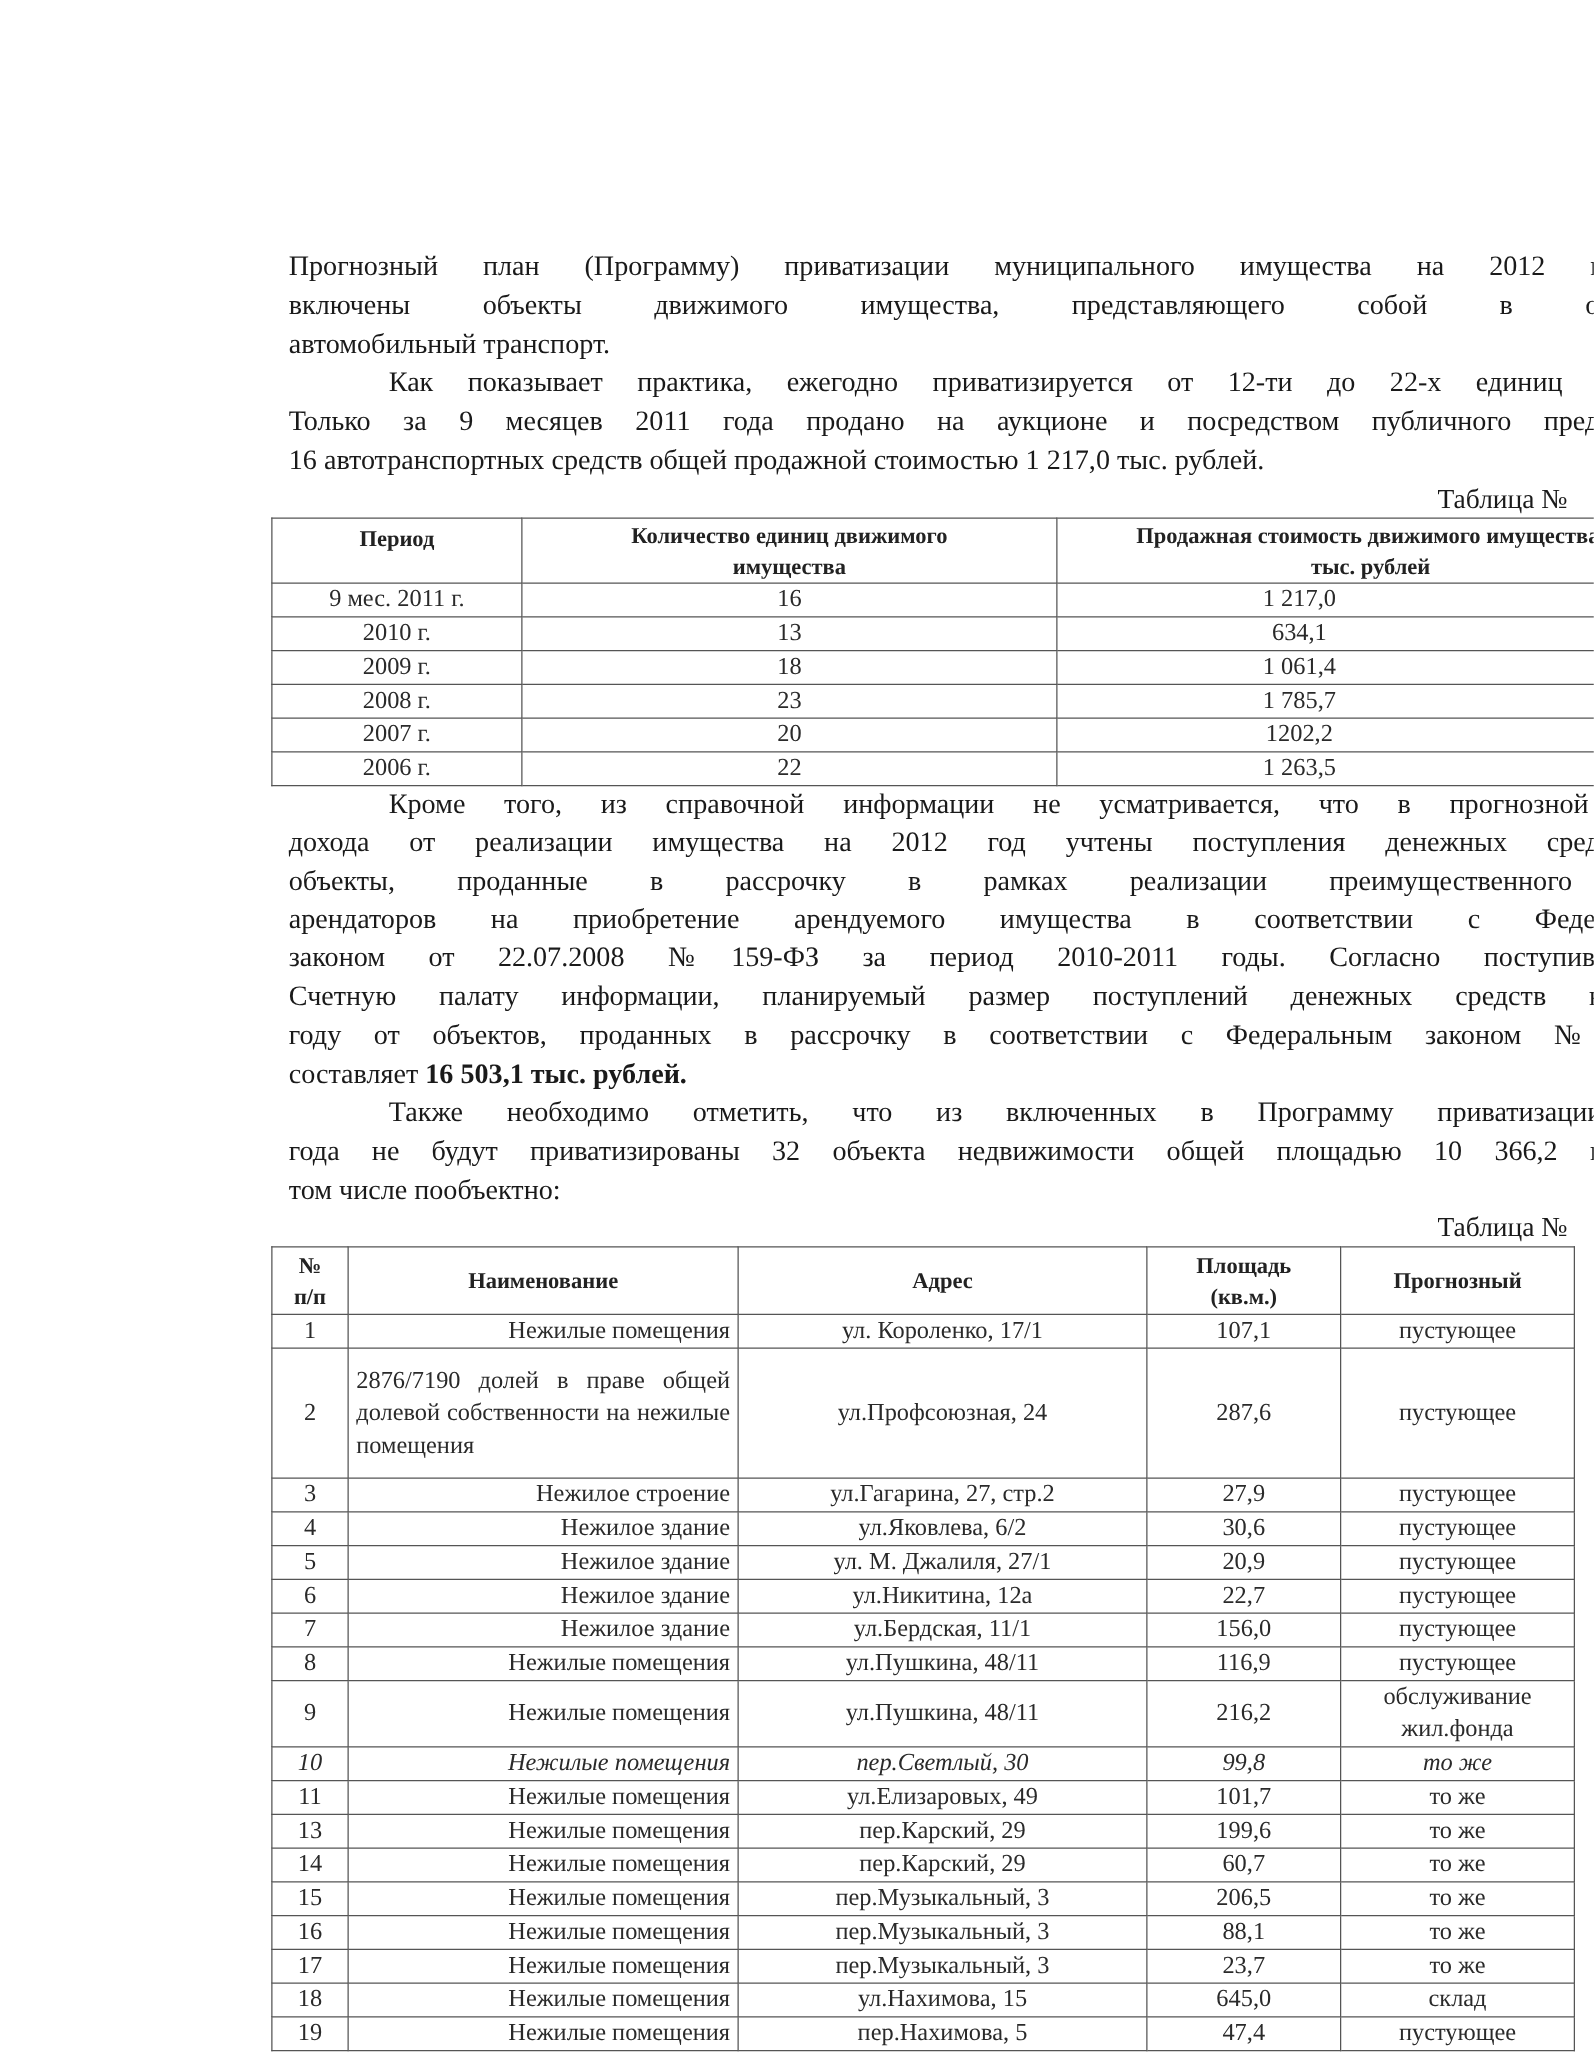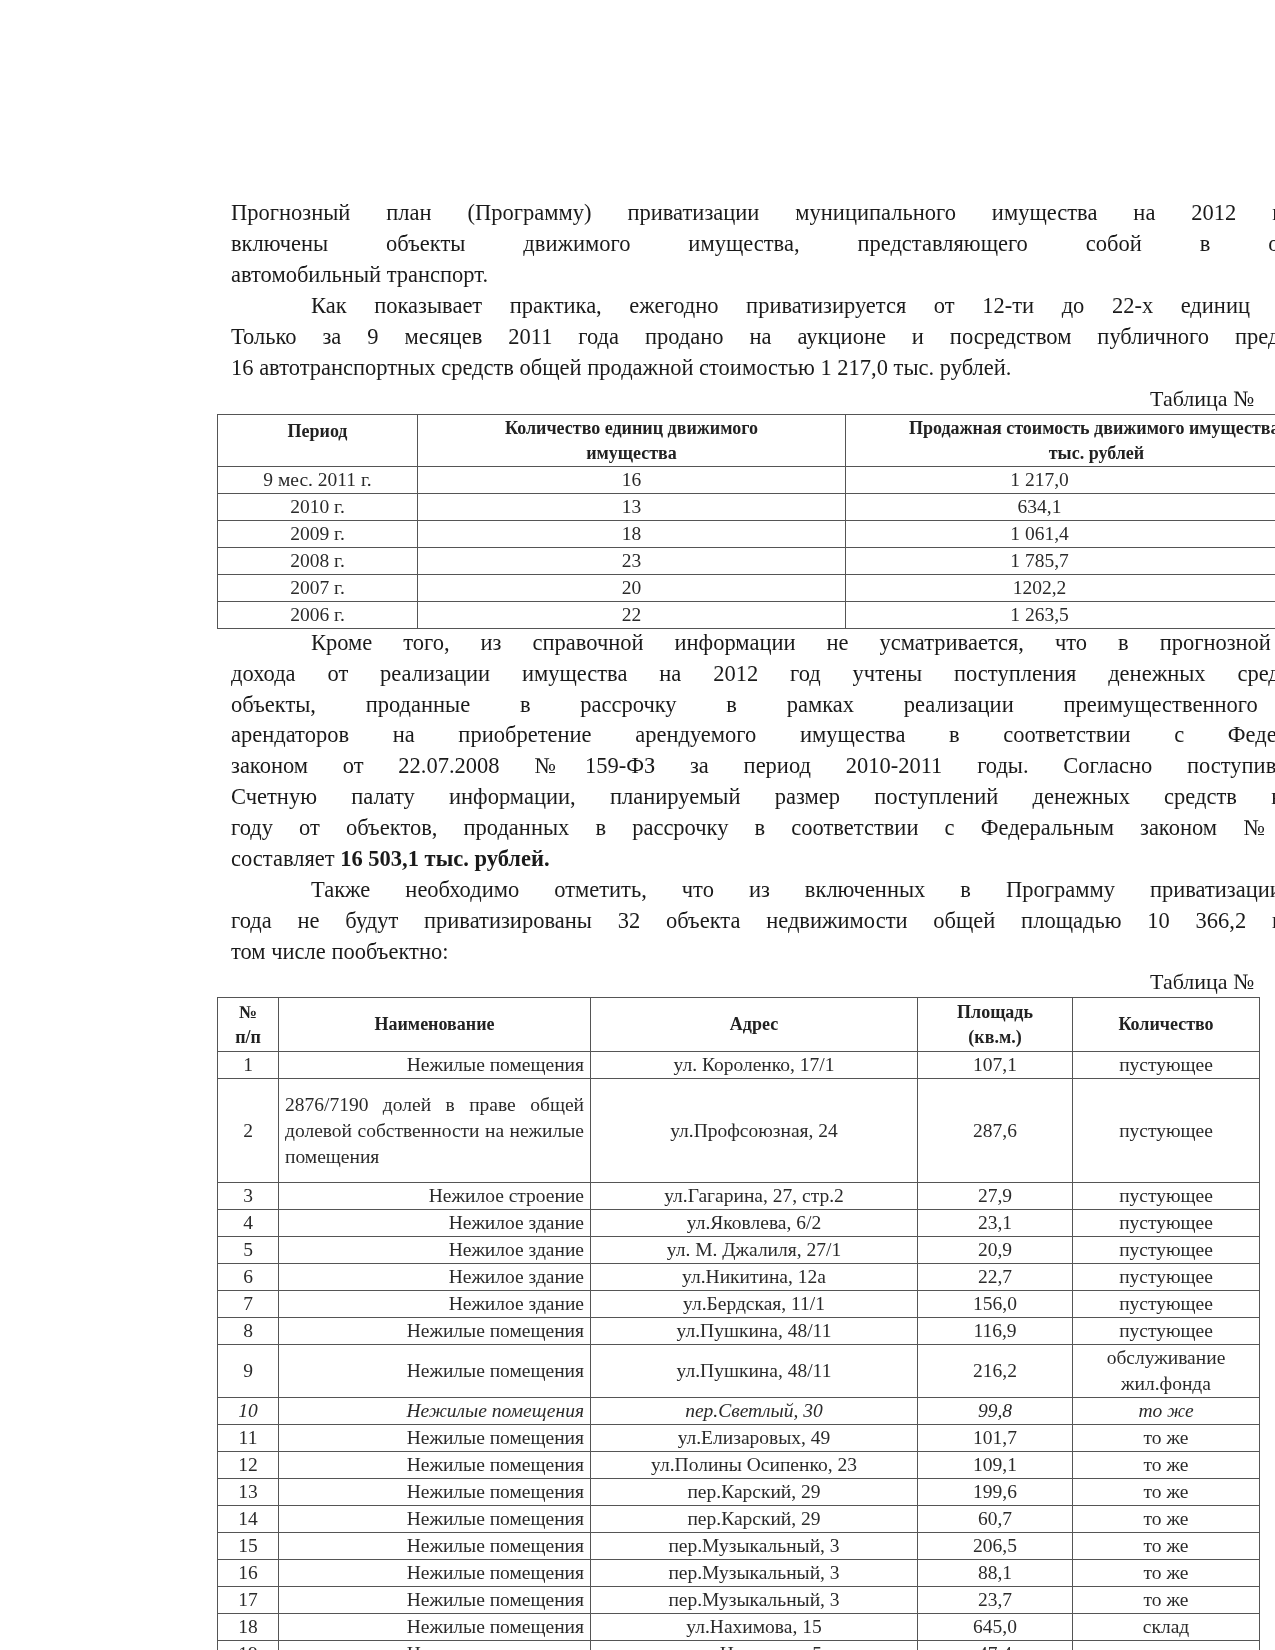--- a/index.html
+++ b/index.html
@@ -119,21 +119,21 @@
         <col style="width:327px">
         <col style="width:155px">
         <col style="width:187px">
     </colgroup>
     <thead>
       <tr style="height:54px;">
         <th style="padding:0 14px;">№ п/п</th>
         <th>Наименование</th>
         <th>Адрес</th>
         <th style="padding:0 20px;">Площадь (кв.м.)</th>
-        <th>Количество</th>
+        <th>Прогнозный</th>
       </tr>
     </thead>
     <tbody id="t2body">
       <tr style="height:26.5px;">
         <td class="c">1</td>
         <td class="l">Нежилые помещения</td>
         <td class="c">ул. Короленко, 17/1</td>
         <td class="c">107,1</td>
         <td class="c">пустующее</td>
       </tr>
@@ -148,21 +148,21 @@
         <td class="c">3</td>
         <td class="l">Нежилое строение</td>
         <td class="c">ул.Гагарина, 27, стр.2</td>
         <td class="c">27,9</td>
         <td class="c">пустующее</td>
       </tr>
       <tr style="height:26.5px;">
         <td class="c">4</td>
         <td class="l">Нежилое здание</td>
         <td class="c">ул.Яковлева, 6/2</td>
-        <td class="c">23,1</td>
+        <td class="c">30,6</td>
         <td class="c">пустующее</td>
       </tr>
       <tr style="height:26.5px;">
         <td class="c">5</td>
         <td class="l">Нежилое здание</td>
         <td class="c">ул. М. Джалиля, 27/1</td>
         <td class="c">20,9</td>
         <td class="c">пустующее</td>
       </tr>
       <tr style="height:26.5px;">
@@ -201,27 +201,20 @@
         <td class="c">то же</td>
       </tr>
       <tr style="height:26.5px;">
         <td class="c">11</td>
         <td class="l">Нежилые помещения</td>
         <td class="c">ул.Елизаровых, 49</td>
         <td class="c">101,7</td>
         <td class="c">то же</td>
       </tr>
       <tr style="height:26.5px;">
-        <td class="c">12</td>
-        <td class="l">Нежилые помещения</td>
-        <td class="c">ул.Полины Осипенко, 23</td>
-        <td class="c">109,1</td>
-        <td class="c">то же</td>
-      </tr>
-      <tr style="height:26.5px;">
         <td class="c">13</td>
         <td class="l">Нежилые помещения</td>
         <td class="c">пер.Карский, 29</td>
         <td class="c">199,6</td>
         <td class="c">то же</td>
       </tr>
       <tr style="height:26.5px;">
         <td class="c">14</td>
         <td class="l">Нежилые помещения</td>
         <td class="c">пер.Карский, 29</td>

